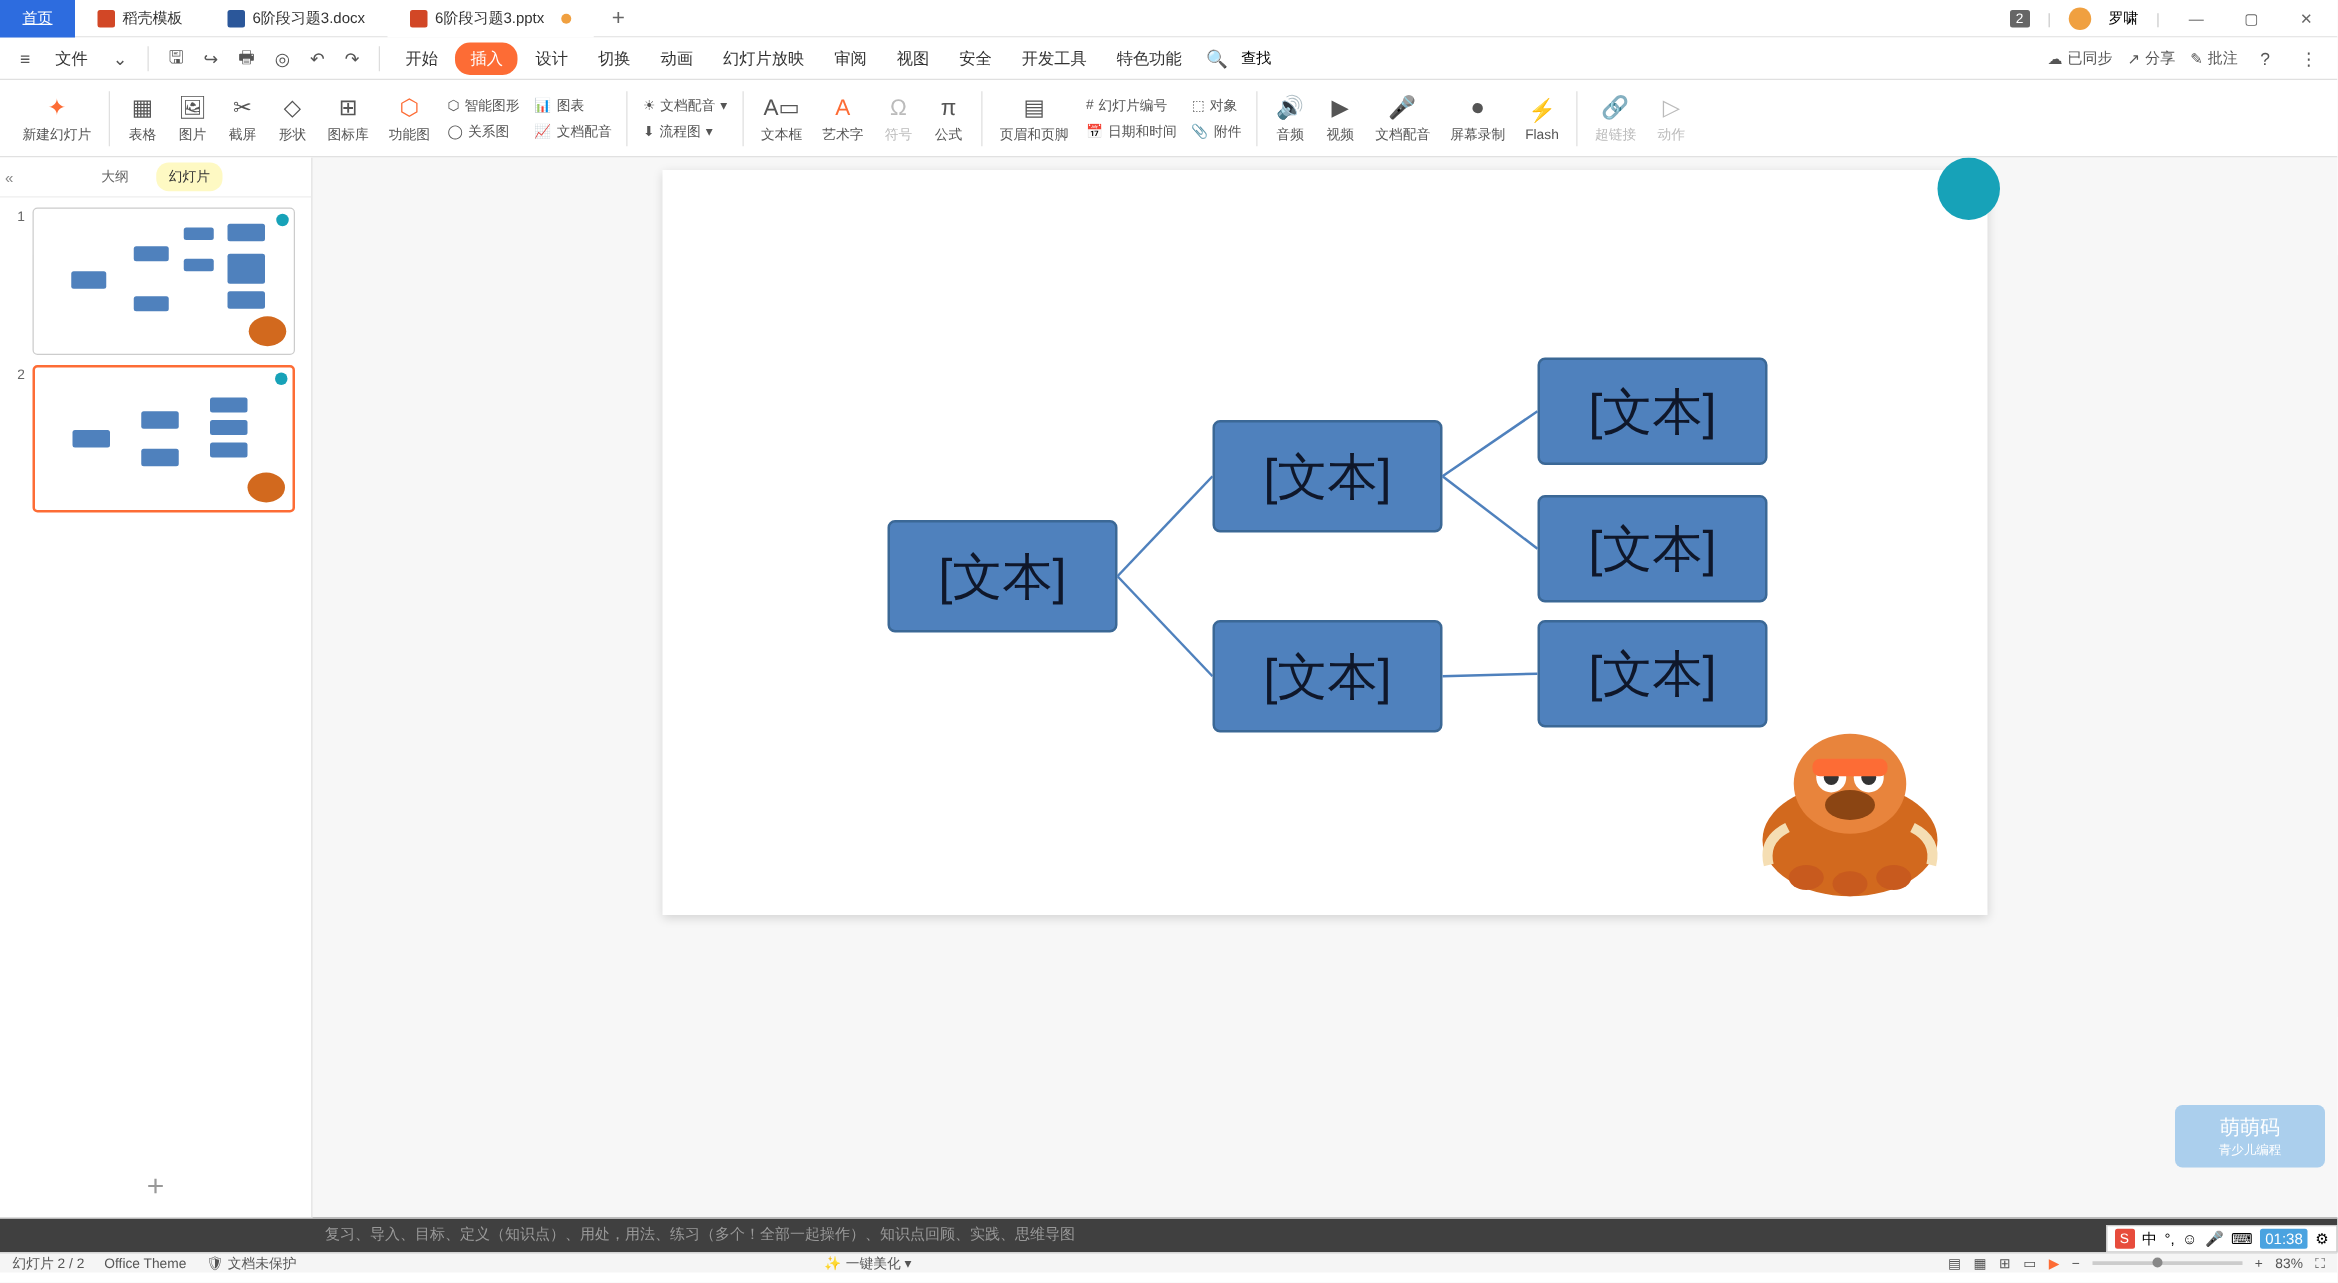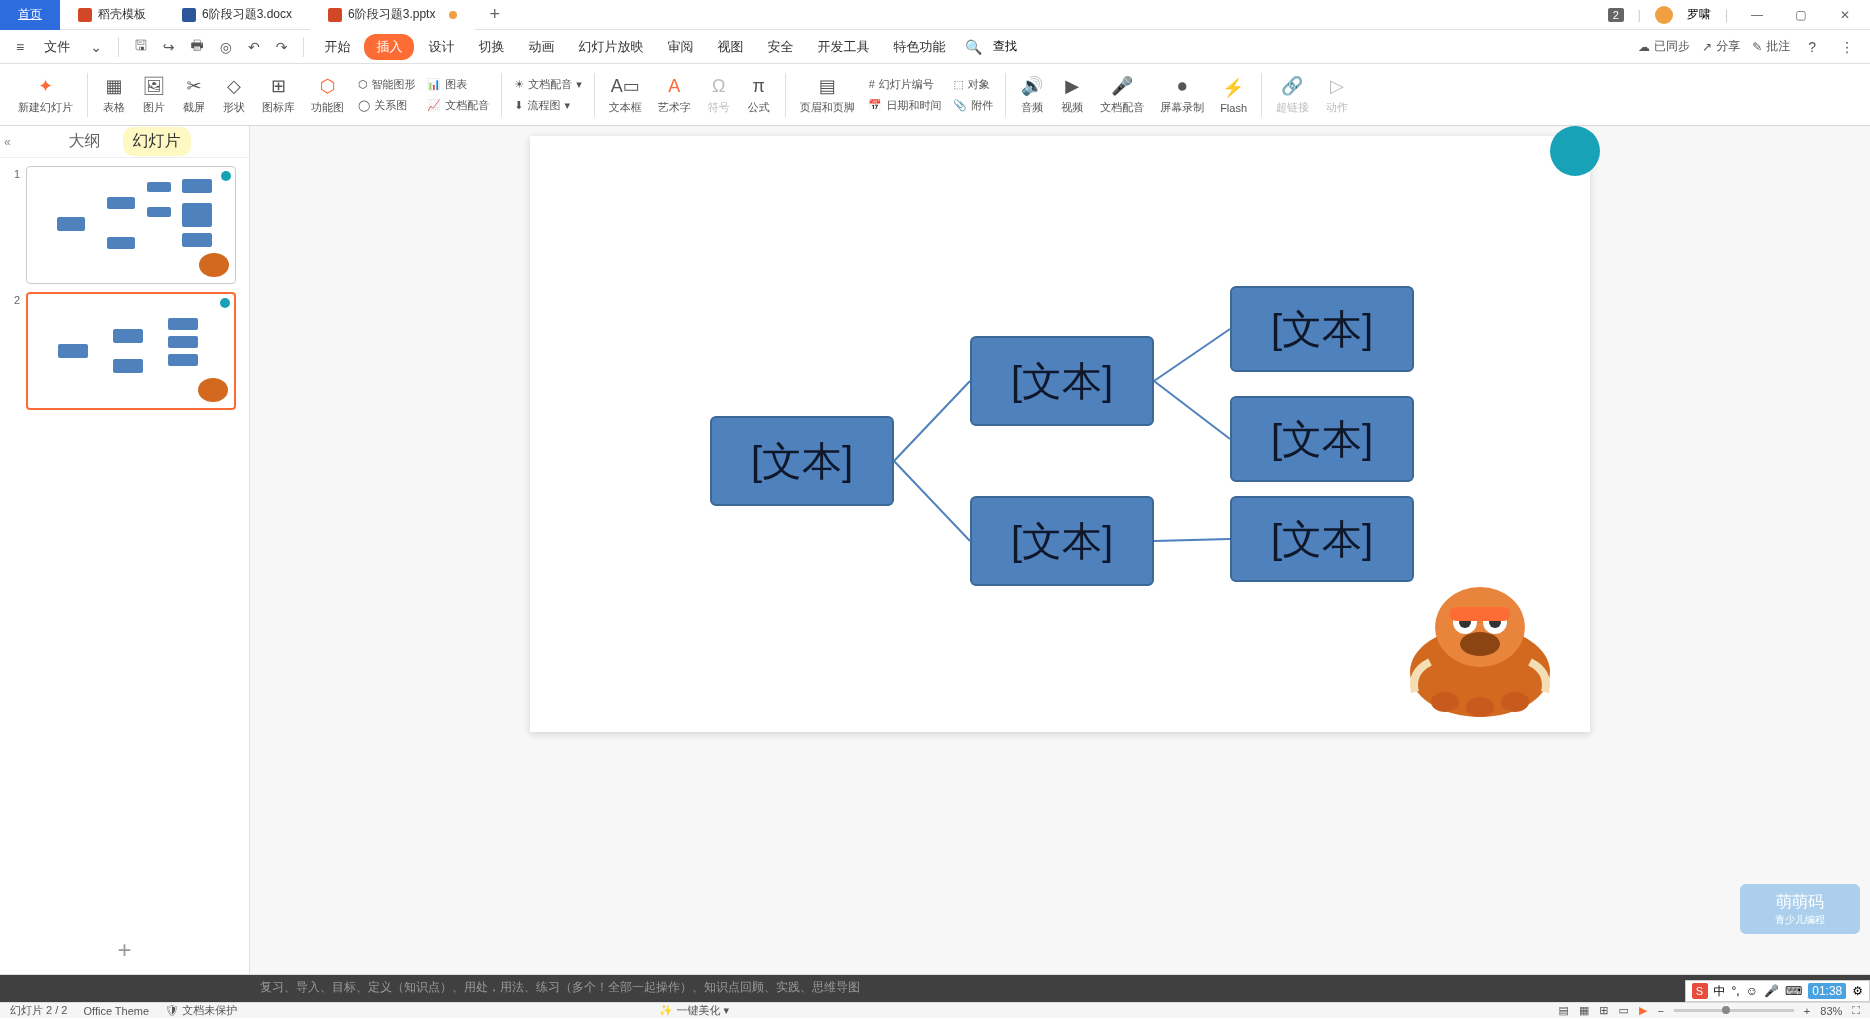--- a/index.html
+++ b/index.html
@@ -36,21 +36,21 @@
 .ribbon-btn.disabled { color: #bbb; }
 .ribbon-icon { width: 24px; height: 24px; display: flex; align-items: center; justify-content: center; font-size: 18px; }
 .ribbon-sep { width: 1px; height: 44px; background: #e0e0e0; margin: 0 6px; }
 .ribbon-col { display: flex; flex-direction: column; gap: 2px; }
 .ribbon-sm { display: flex; align-items: center; gap: 4px; padding: 2px 6px; font-size: 11px; color: #555; cursor: pointer; }
 
 
 .main { flex: 1; display: flex; height: calc(1026px - 30px - 34px - 62px - 28px - 24px); background: #f7f7f7; }
 .sidebar { width: 250px; background: #fff; border-right: 1px solid #e0e0e0; display: flex; flex-direction: column; }
 .sidebar-tabs { height: 32px; display: flex; align-items: center; justify-content: center; gap: 12px; border-bottom: 1px solid #eee; }
-.sidebar-tab { padding: 4px 10px; font-size: 16px; color: #666; cursor: pointer; }
+.sidebar-tab { padding: 4px 10px; font-size: 11px; color: #666; cursor: pointer; }
 .sidebar-tab.active { background: #fef9c3; border-radius: 10px; color: #333; }
 .sidebar-collapse { position: absolute; left: 4px; font-size: 12px; color: #888; }
 .slides-list { flex: 1; overflow: auto; padding: 8px 6px; }
 .slide-item { display: flex; gap: 6px; margin-bottom: 8px; }
 .slide-num { width: 14px; font-size: 11px; color: #666; text-align: right; padding-top: 2px; }
 .slide-thumb { width: 210px; height: 118px; background: #fff; border: 1px solid #ccc; border-radius: 4px; position: relative; overflow: hidden; }
 .slide-thumb.active { border: 2px solid #fd6c35; }
 .slide-add { text-align: center; font-size: 24px; color: #999; padding: 10px; cursor: pointer; }
 
 .canvas-area { flex: 1; display: flex; align-items: flex-start; justify-content: center; padding: 10px 20px 0 20px; overflow: auto; position: relative; }

